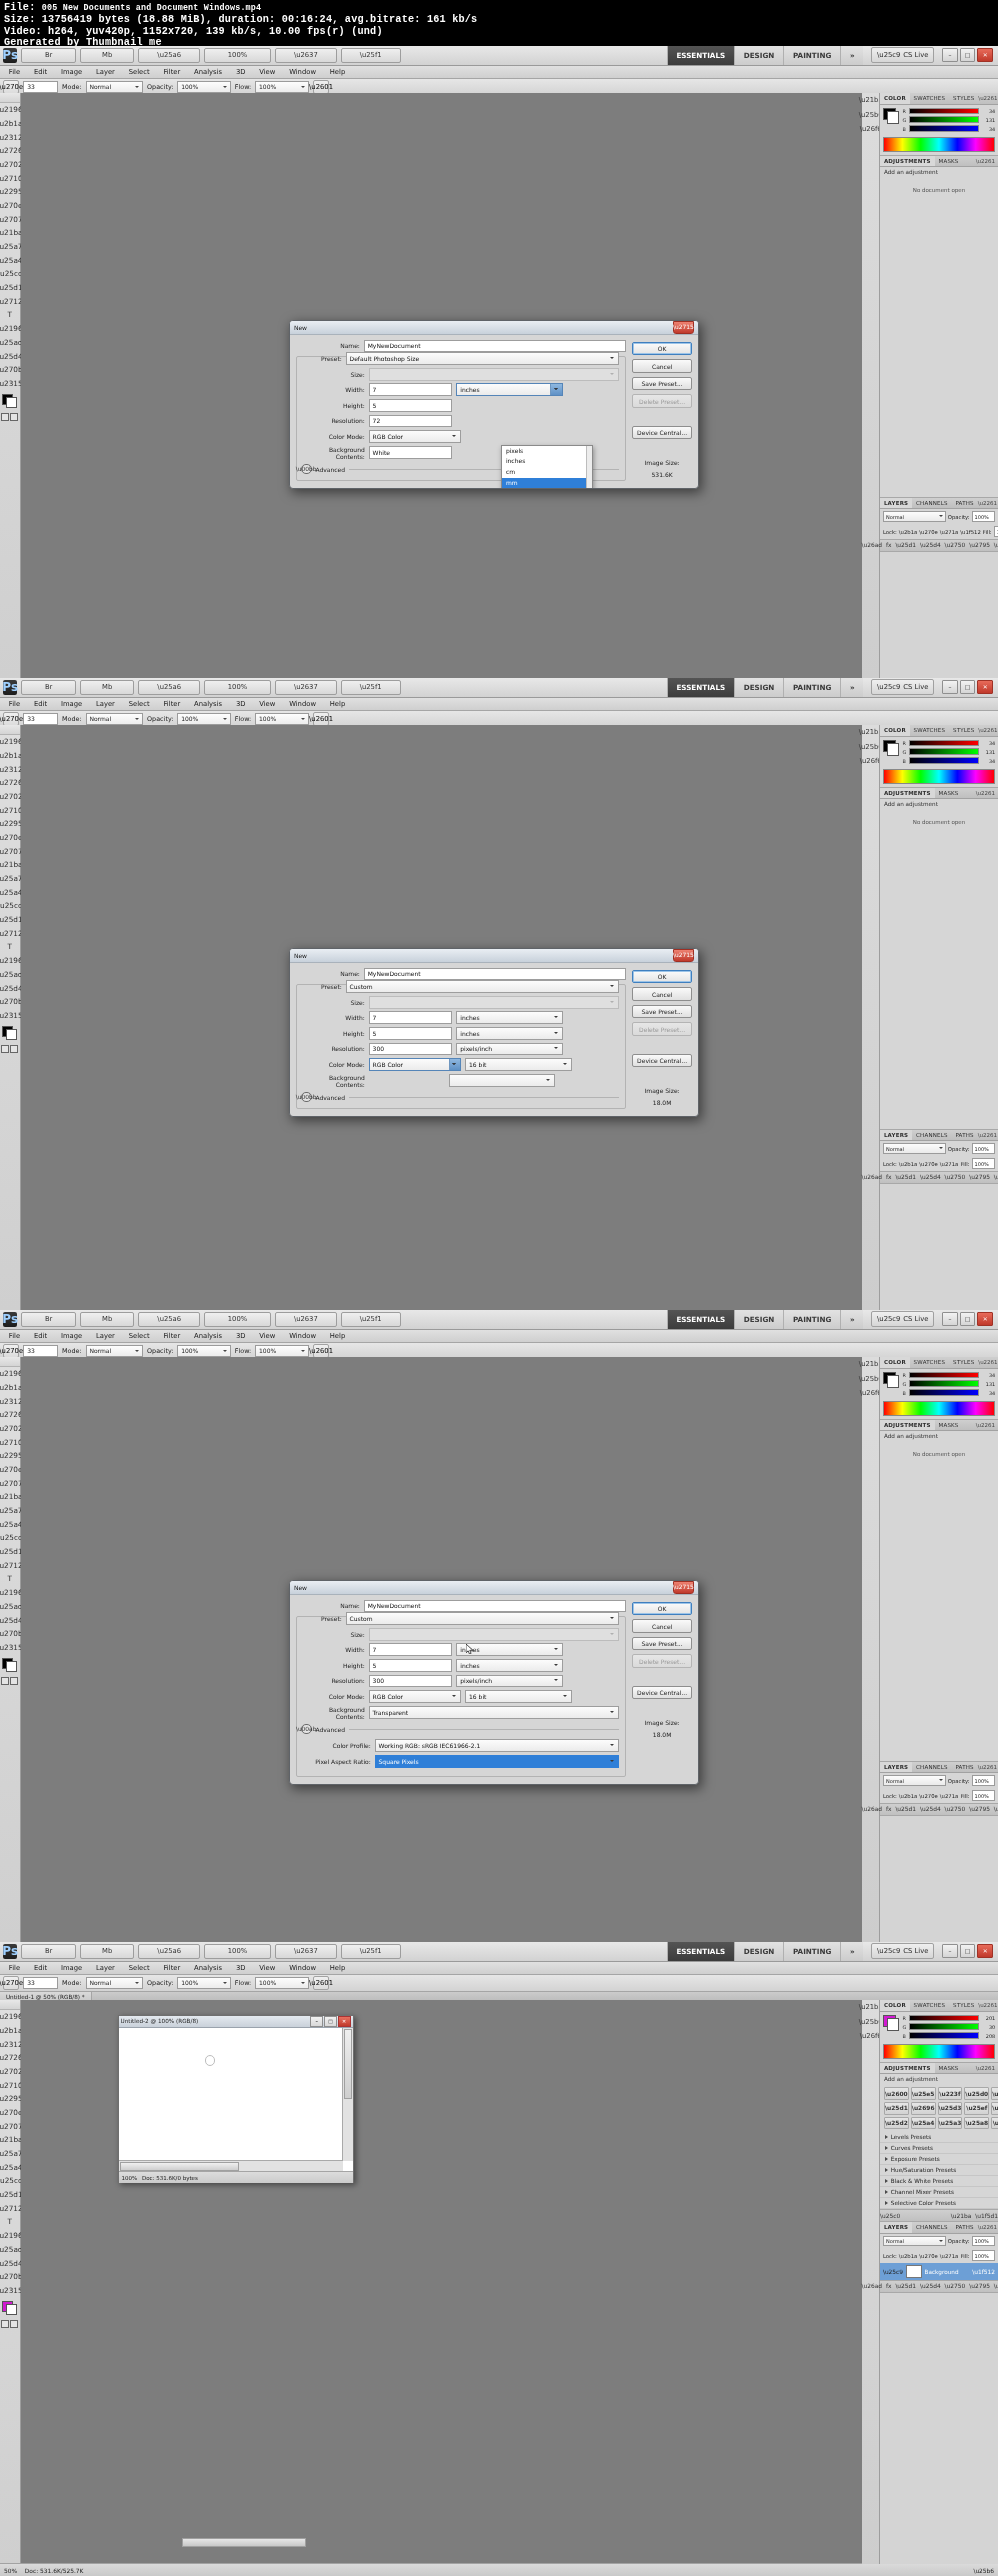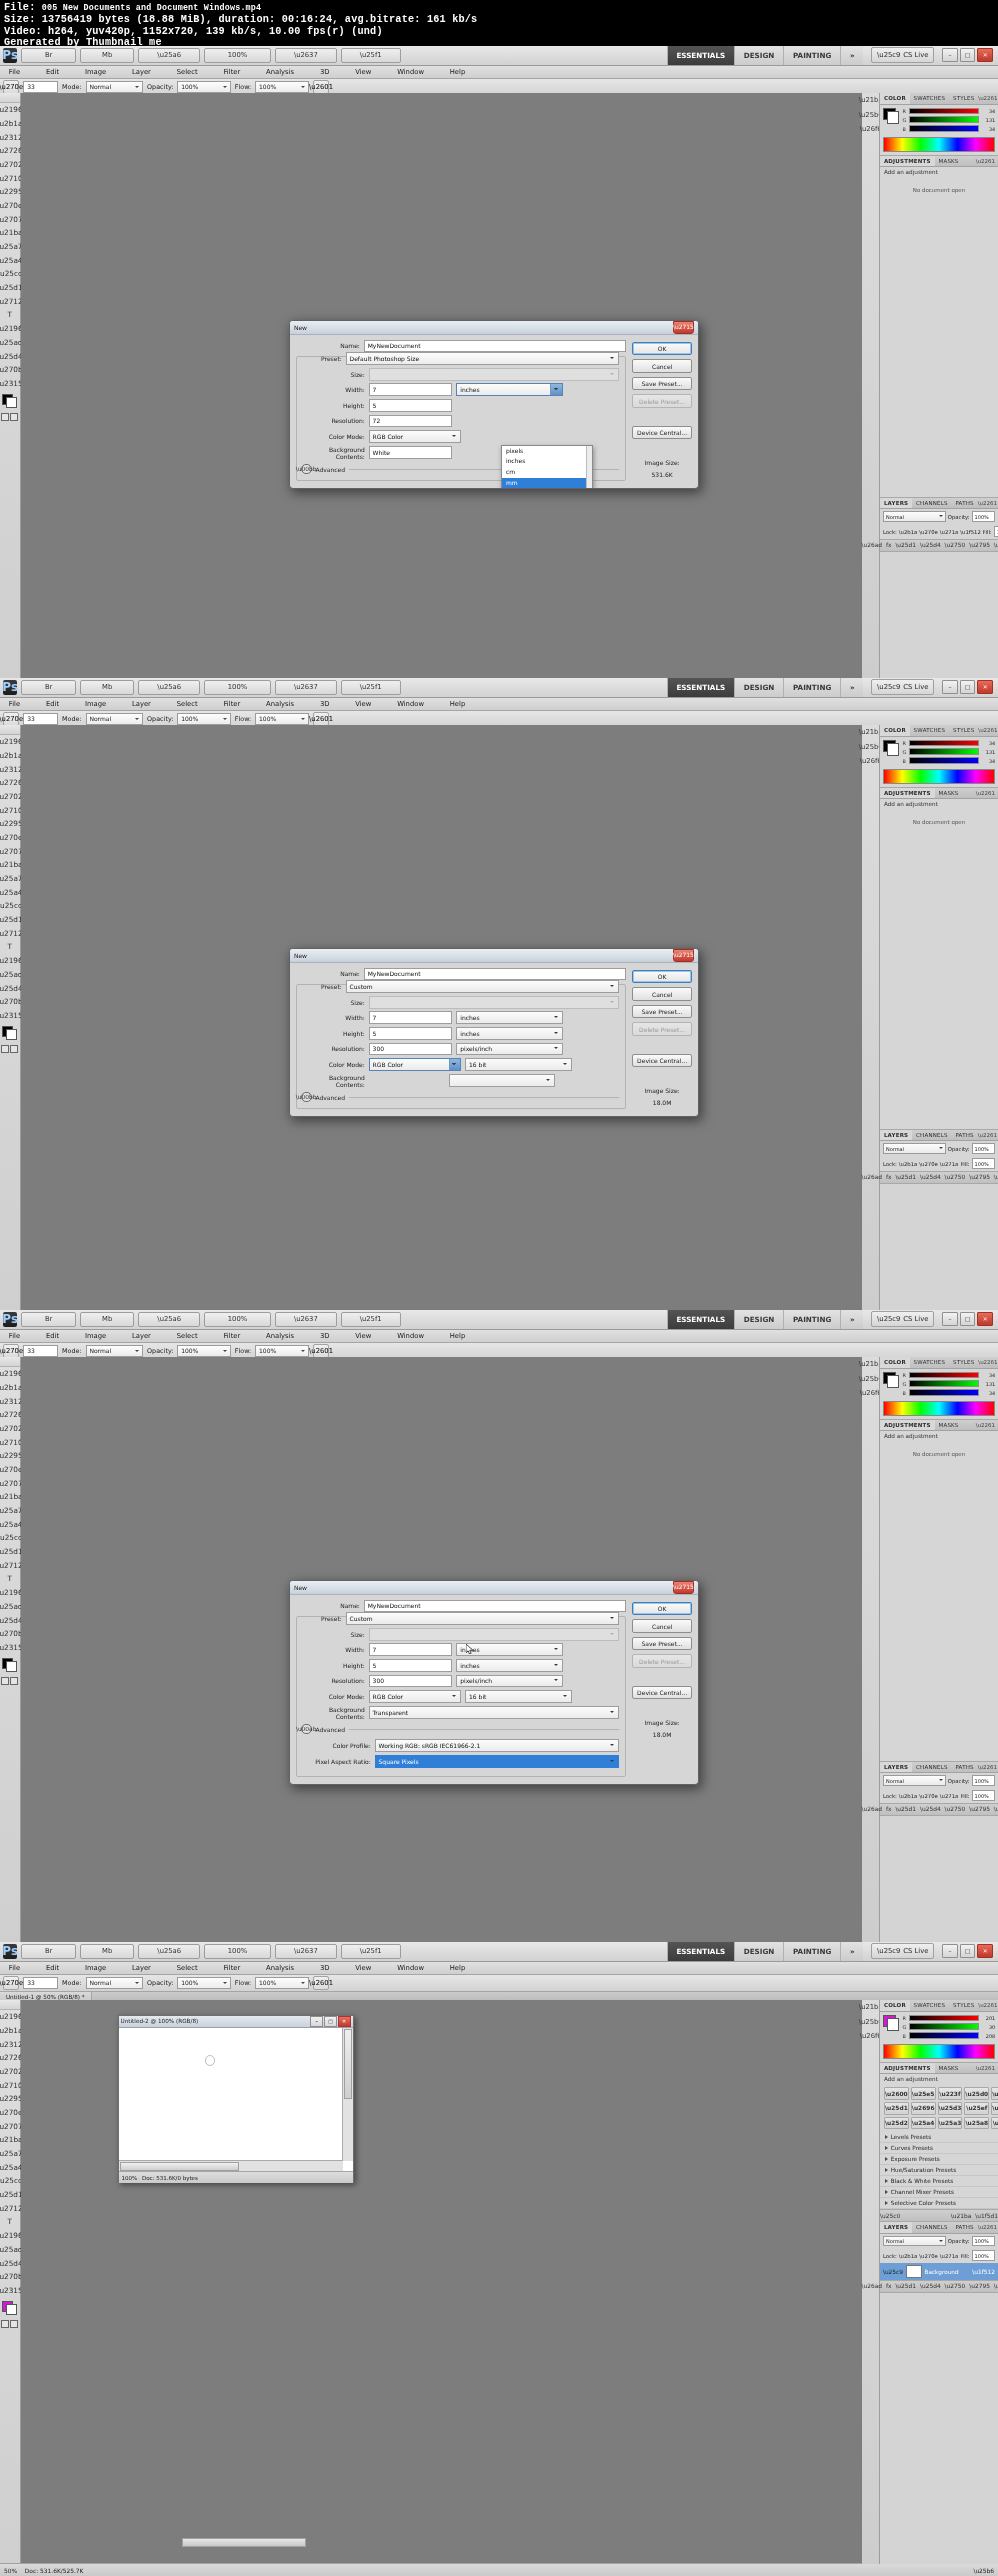--- a/index.html
+++ b/index.html
@@ -28,21 +28,21 @@
       background:linear-gradient(#e2e2e2,#cccccc);border-left:1px solid #b0b0b0;}
   .ws-tab.active{background:linear-gradient(#545454,#3c3c3c);color:#fff;}
   .cslive{height:13.7px;padding:0 4.9px;display:flex;align-items:center;gap:2.9px;font-size:6.8px;color:#2a2a2a;
       background:linear-gradient(#efefef,#d6d6d6);border:1px solid #a0a0a0;border-radius:2px;margin:0 3.9px;}
   .wincontrols{display:flex;gap:2px;padding-right:2px;}
   .wc{width:13.7px;height:11.7px;border:1px solid #8f8f8f;background:linear-gradient(#f2f2f2,#d5d5d5);
       font-size:5.9px;display:flex;align-items:center;justify-content:center;color:#333;border-radius:1px;}
   .wc.close{background:linear-gradient(#e86b5a,#c0392b);color:#fff;border-color:#a03226;}
 
   .ps-menubar{height:12.7px;background:linear-gradient(#e0e0e0,#cfcfcf);border-bottom:1px solid #a5a5a5;
-      display:flex;align-items:center;padding-left:3.9px;gap:16px;}
+      display:flex;align-items:center;padding-left:3.9px;gap:4px;}
   .menu-item{font-size:6.8px;color:#202020;padding:0 4.9px;line-height:12.7px;}
 
   .ps-optbar{height:15.6px;background:linear-gradient(#e6e6e6,#d3d3d3);border-bottom:1px solid #a5a5a5;
       display:flex;align-items:center;padding-left:2.9px;gap:3.9px;}
   .opt-tool{width:14.6px;height:12.7px;background:linear-gradient(#f0f0f0,#dcdcdc);border:1px solid #a2a2a2;border-radius:2px;
       display:flex;align-items:center;justify-content:center;font-size:6.8px;}
   .opt-lbl{font-size:6.4px;color:#222;}
   .opt-field{height:10.7px;background:#fff;border:1px solid #9b9b9b;font-size:6px;color:#222;
       display:flex;align-items:center;padding:0 2.9px;min-width:27px;}
   .opt-combo{height:10.7px;background:linear-gradient(#fdfdfd,#ececec);border:1px solid #9b9b9b;font-size:6px;color:#222;

